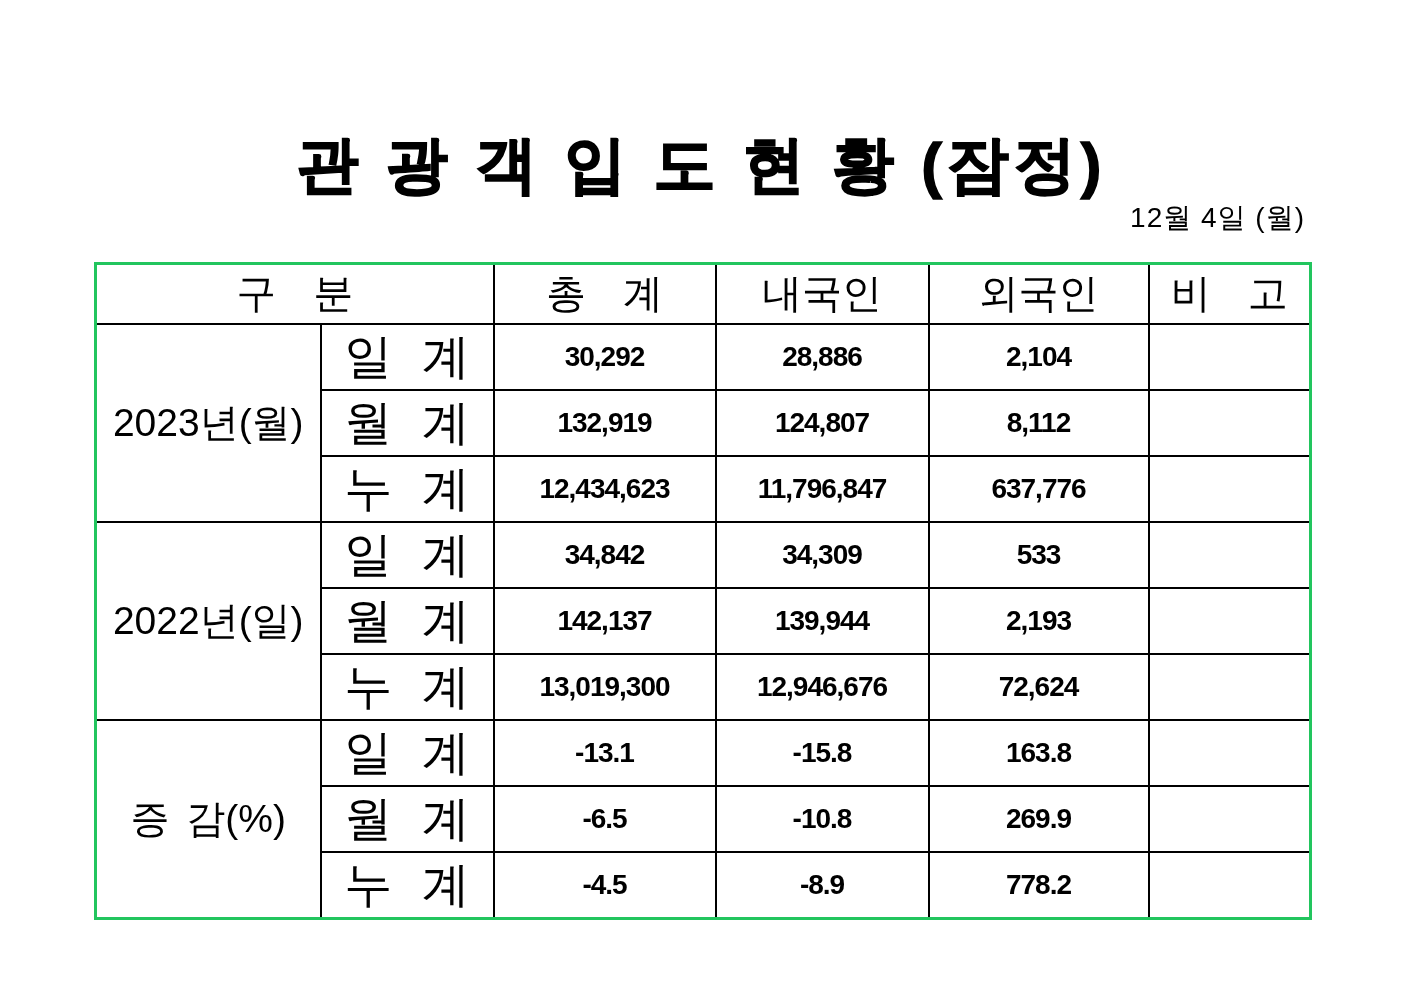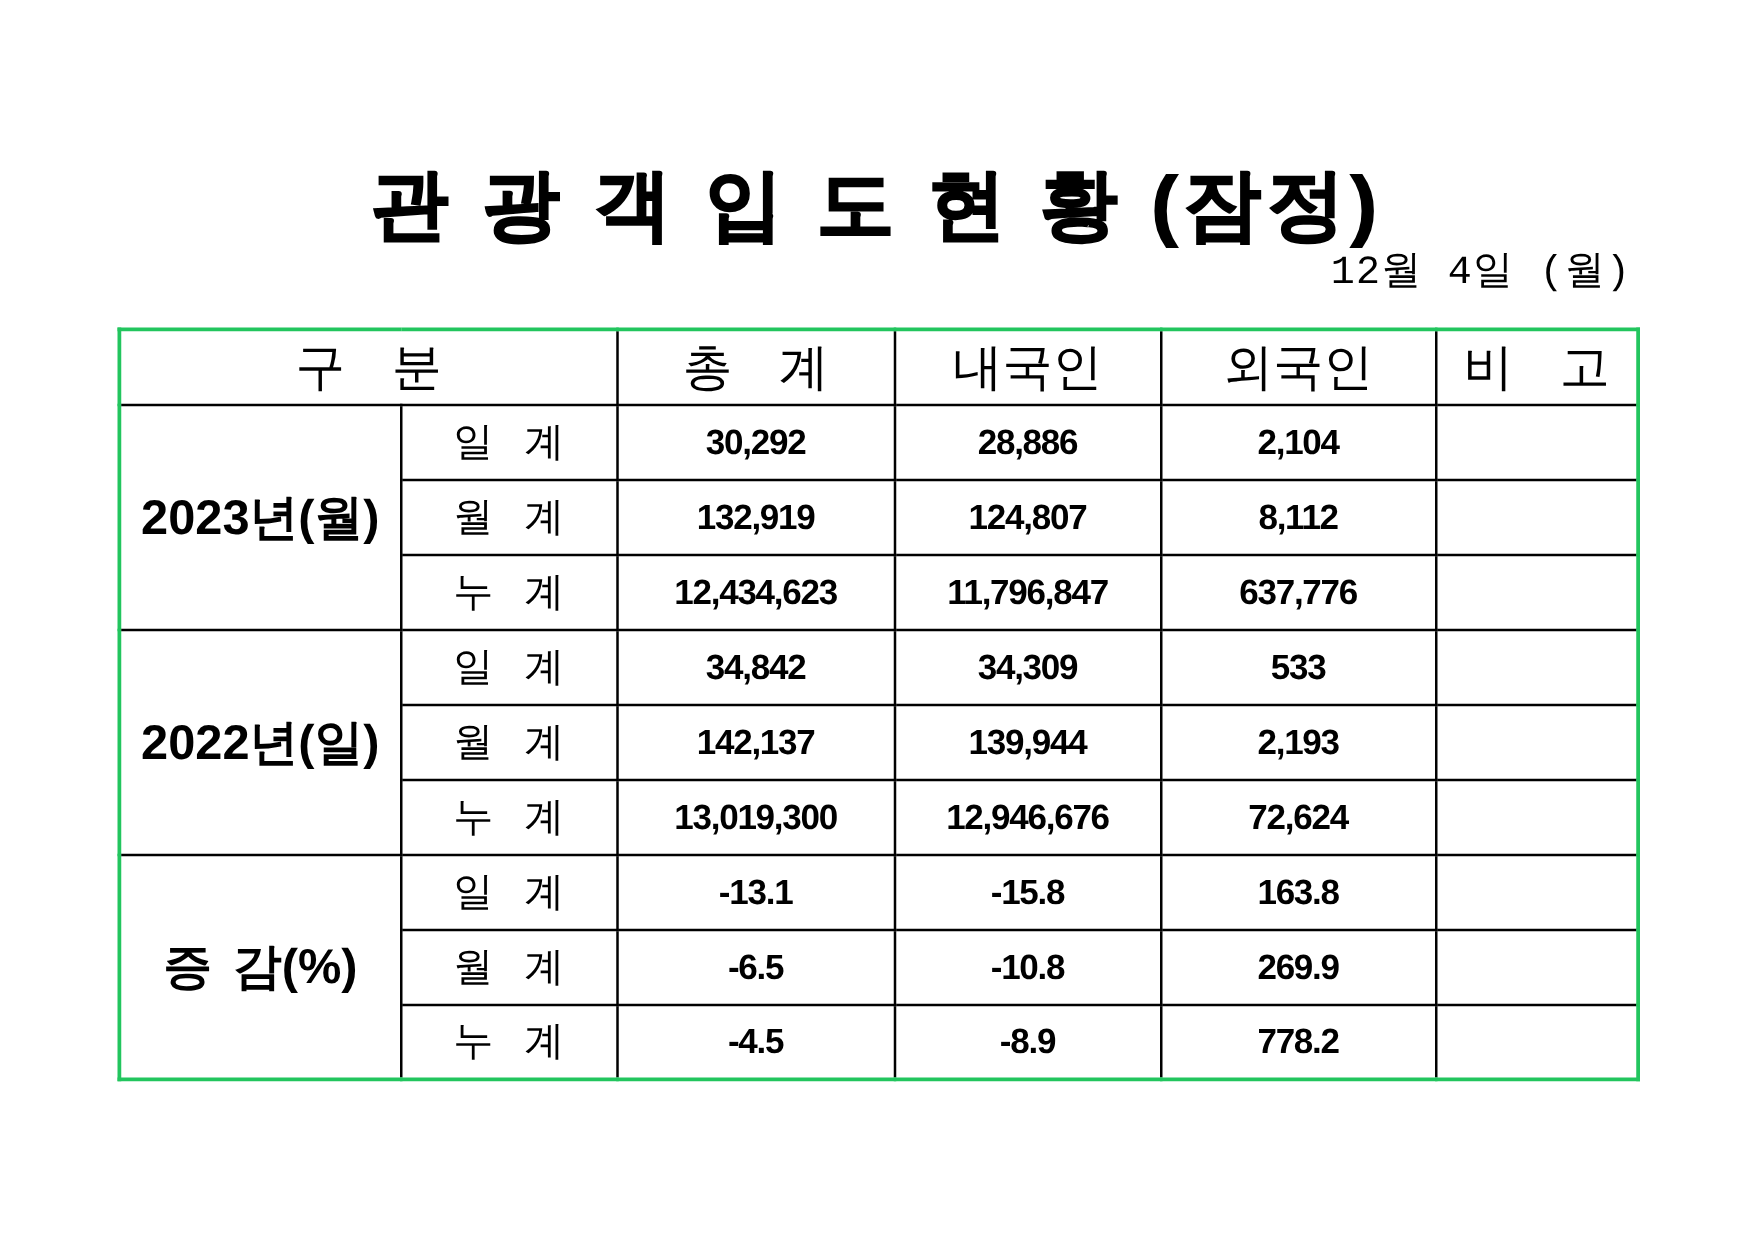--- a/index.html
+++ b/index.html
@@ -21,25 +21,24 @@
     line-height: 1;
     font-weight: 900;
     letter-spacing: 5px;
     -webkit-text-stroke: 1.5px #000000;
     white-space: nowrap;
   }
   .content { width: 1215px; margin: 0 auto; }
   .date-line {
     margin-top: 4px;
     text-align: right;
-    font-size: 32px;
+    font-size: 28px;
     line-height: 36px;
     letter-spacing: 1px;
     padding-right: 4px;
-    font-family: Liberation Mono, monospace;
   }
   table.main {
     margin-top: 26px;
     width: 1215px;
     border-collapse: collapse;
     table-layout: fixed;
     border: 3px solid #22c55e;
   }
   table.main th, table.main td {
     border: 2px solid #000000;
@@ -51,25 +50,25 @@
   }
   table.main tr { height: 60px; }
   tr.hdr { height: 58px; }
   th.hd {
     font-weight: 400;
     font-size: 40px;
     word-spacing: 26px;
   }
   td.cat {
     font-size: 39px;
-    font-weight: 700;
+    font-weight: 400;
     word-spacing: 6px;
   }
   td.sub {
-    font-size: 32px;
+    font-size: 48px;
     font-weight: 400;
     word-spacing: 16px;
   }
   td.num {
     font-size: 28px;
     font-weight: 700;
     letter-spacing: -1px;
     border-radius: 24px;
   }
   td.remark { background: #ffffff; }

